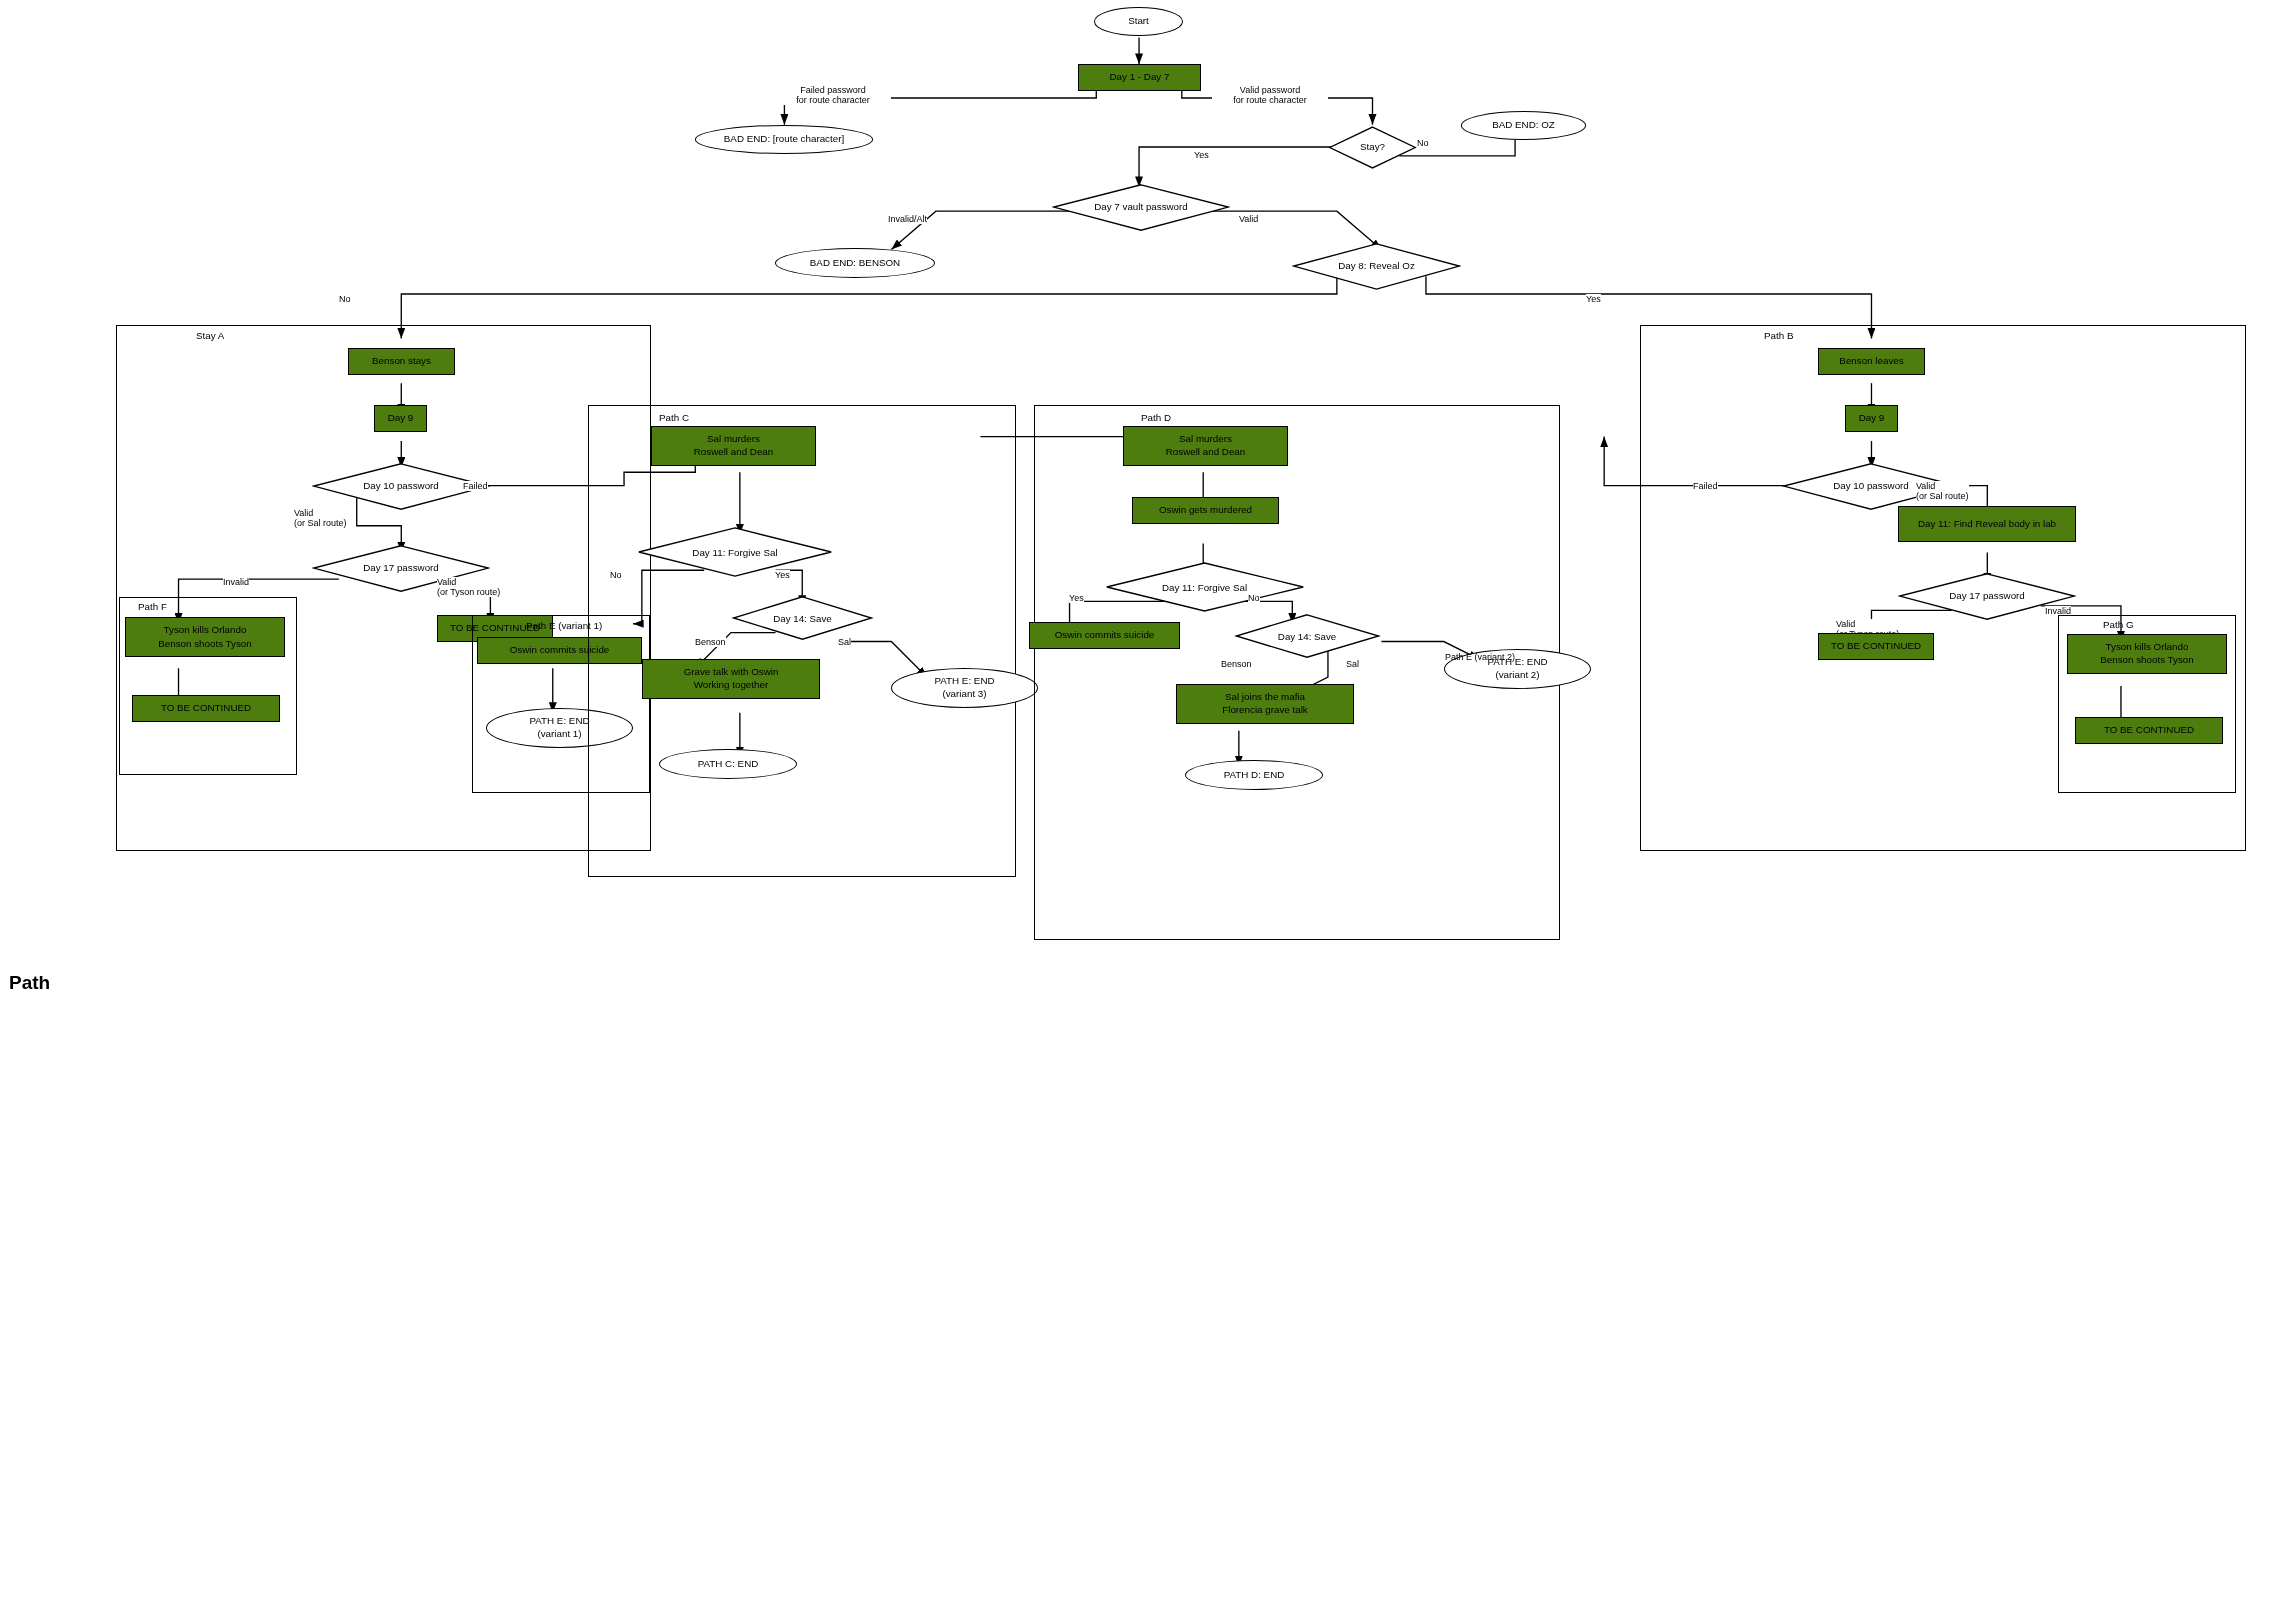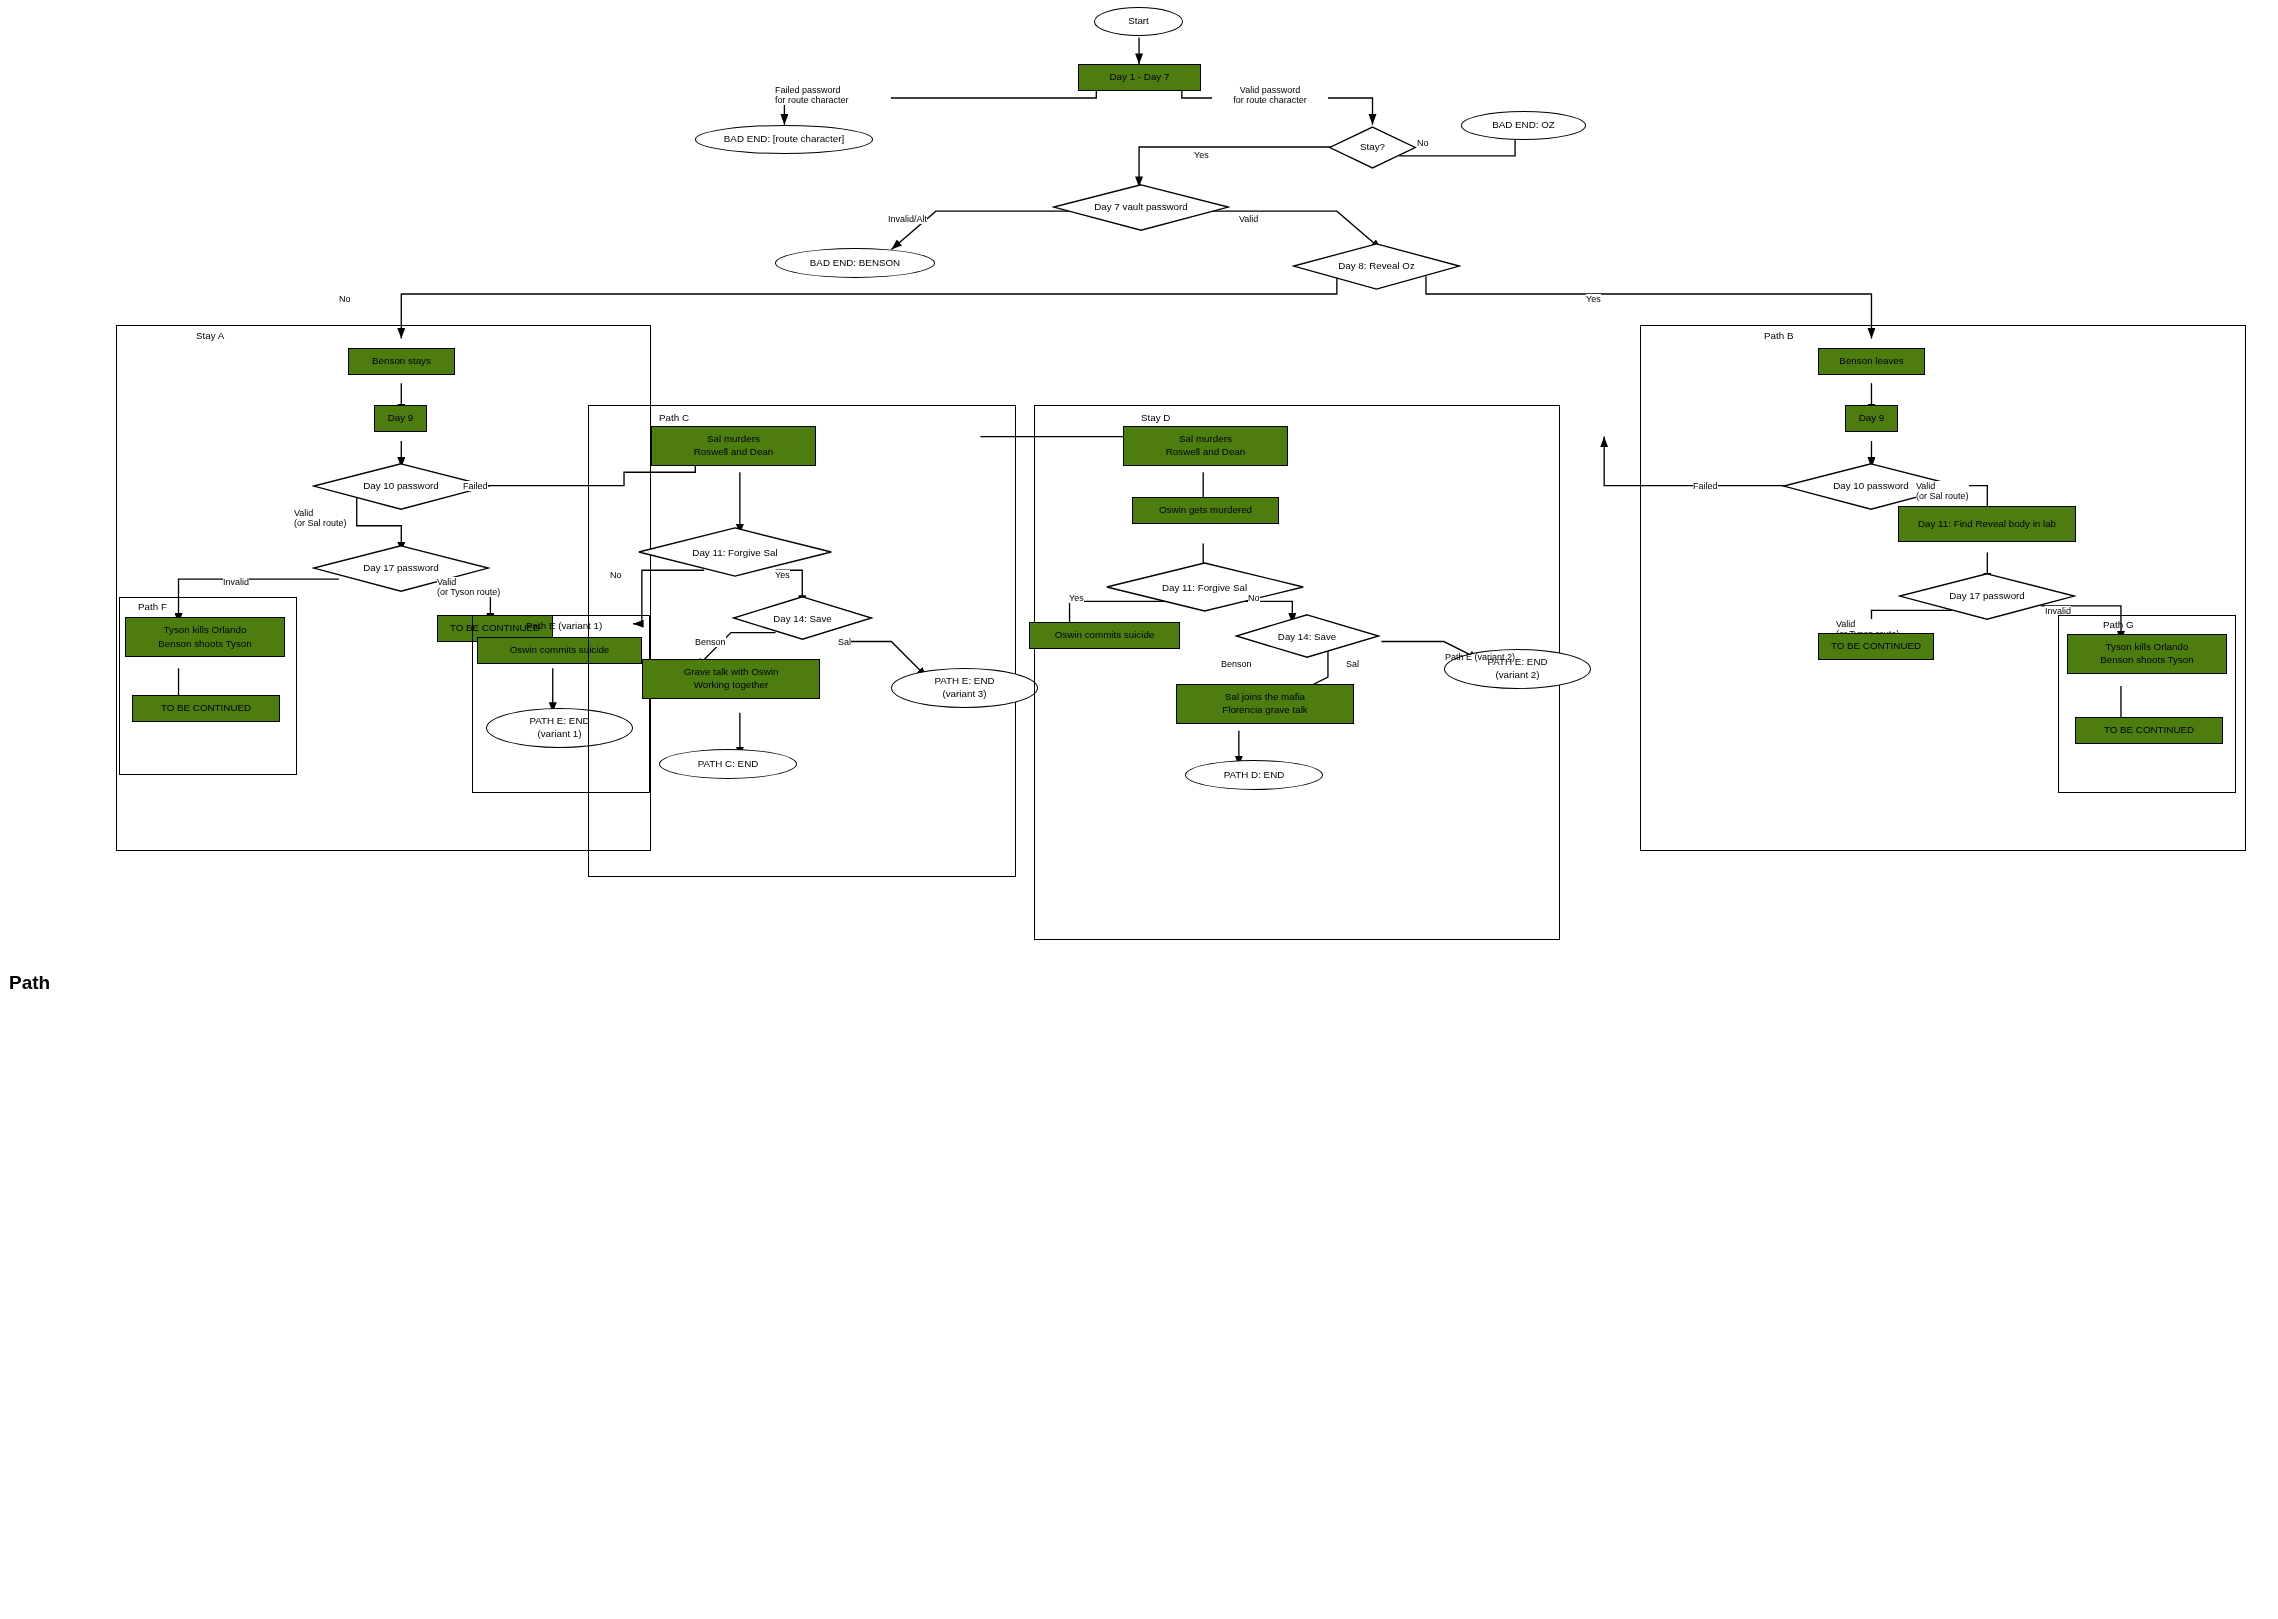--- a/index.html
+++ b/index.html
@@ -149,21 +149,21 @@
 </svg>
 
 <div class="node ellipse-node" style="left:1094px; top:7.1px; width:89px; height:28.5px;">
   <span>Start</span>
 </div>
 
 <div class="node rect-node" style="left:1078px; top:64px; width:123px; height:27px;">
   <span>Day 1 - Day 7</span>
 </div>
 
-<div class="arrow-label" style="left:775px; top:85px; width:116px; text-align:left;">
+<div class="arrow-label" style="left:775px; top:85px; width:116px; text-align:center;">
   <span style="white-space:pre-line;">Failed password
 for route character</span>
 </div>
 
 <div class="arrow-label" style="left:1212px; top:85px; width:116px; text-align:center;">
   <span style="white-space:pre-line;">Valid password
 for route character</span>
 </div>
 
 <div class="node ellipse-node" style="left:695px; top:125px; width:178px; height:28.5px;">
@@ -326,21 +326,21 @@
 </div>
 
 <div class="node ellipse-node" style="left:891px; top:668px; width:147px; height:40px; white-space:pre-line;">
   <span style="white-space:pre-line;">PATH E: END
 (variant 3)</span>
 </div>
 
 <div class="section-box" style="left:1034px; top:405px; width:526px; height:535px;">
 </div>
 <div class="section-label" style="left:1141px; top:412px;">
-  <span>Stay D</span>
+  <span>Path D</span>
 </div>
 
 <div class="node rect-node" style="left:1123px; top:426px; width:165px; height:40px; white-space:pre-line;">
   <span style="white-space:pre-line;">Sal murders
 Roswell and Dean</span>
 </div>
 
 <div class="node rect-node" style="left:1132px; top:497px; width:147px; height:27px;">
   <span>Oswin gets murdered</span>
 </div>

